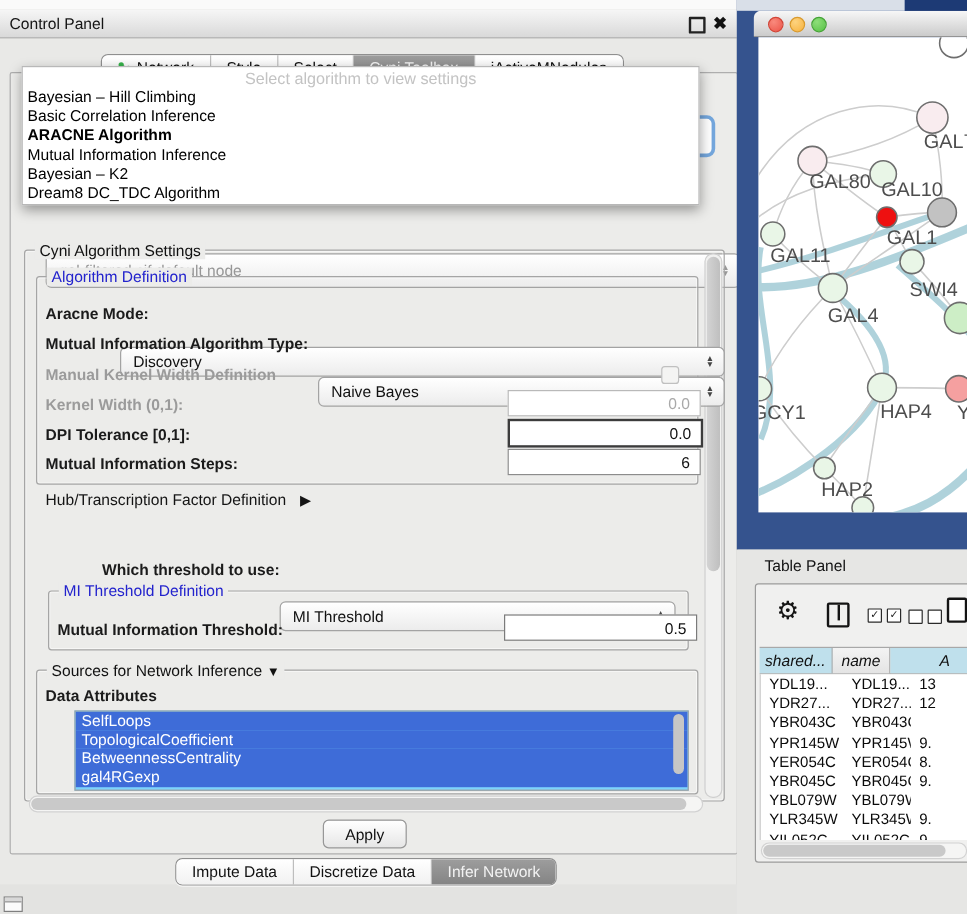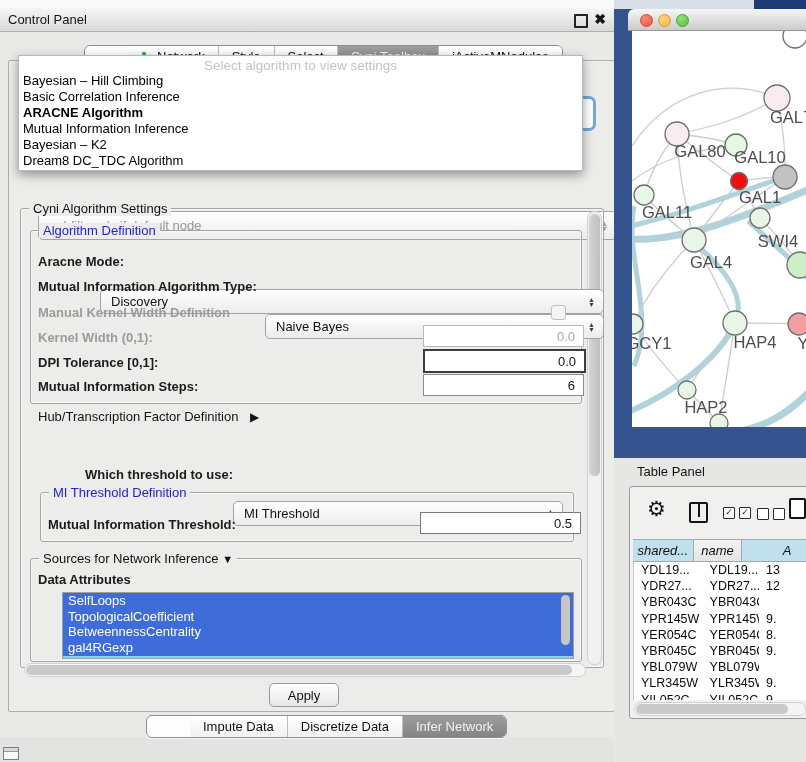--- a/index.html
+++ b/index.html
@@ -13,21 +13,21 @@
   #control-panel{position:absolute;left:0;top:8px;width:614px;height:729px;background:#e9e9e7;border-right:1px solid #bdbdbd;}
   #cp-titlebar{position:absolute;left:0;top:0;width:100%;height:23px;
     background:linear-gradient(#f6f6f6,#d9d9d9);border-bottom:1px solid #aeaeae;
     display:flex;align-items:center;}
   #cp-title{font-size:13px;color:#141414;padding-left:8px;}
   #cp-float{position:absolute;right:26px;top:6px;width:10px;height:10px;border:2px solid #222;border-radius:1px;}
   #cp-close{position:absolute;right:8px;top:3px;font-size:14px;font-weight:bold;color:#111;}
   
   .seg{position:absolute;display:inline-flex;border:1px solid #8f8f8f;border-radius:6px;overflow:hidden;background:#fdfdfd;box-shadow:0 1px 0 rgba(255,255,255,.7);}
   .seg .tab{font-size:13px;line-height:21px;height:21px;padding:0 13px;color:#111;background:linear-gradient(#ffffff,#f1f1f1);border-left:1px solid #bdbdbd;display:flex;align-items:center;gap:4px;white-space:nowrap;}
-  .seg .tab:first-child{border-left:none;margin-left:43px;}
+  .seg .tab:first-child{border-left:none;}
   .seg .tab.sel{background:linear-gradient(#9d9d9d,#848484);color:#f3f3f3;}
   #top-tabs{left:84px;top:37px;}
   #bottom-tabs{left:146px;top:707px;}
   
   #cp-content{position:absolute;left:8px;top:52px;width:605px;height:650px;background:#ececea;border:1px solid #aeaeae;border-radius:2px;}
   
   .combo{position:absolute;border:1px solid #a3a3a3;border-radius:5px;background:linear-gradient(#ffffff,#ececec);
     font-size:13px;color:#111;display:flex;align-items:center;padding:0 24px 0 10px;box-shadow:inset 0 1px 0 #fff;margin-top:40px;}
   .combo .arr{position:absolute;right:8px;top:50%;transform:translateY(-50%);display:flex;flex-direction:column;line-height:5px;font-size:7px;color:#444;}
   #bg-combo-focus{left:45px;top:88px;width:545px;height:29px;border:3px solid #74a7dd;border-radius:7px;position:absolute;background:#fff;}

